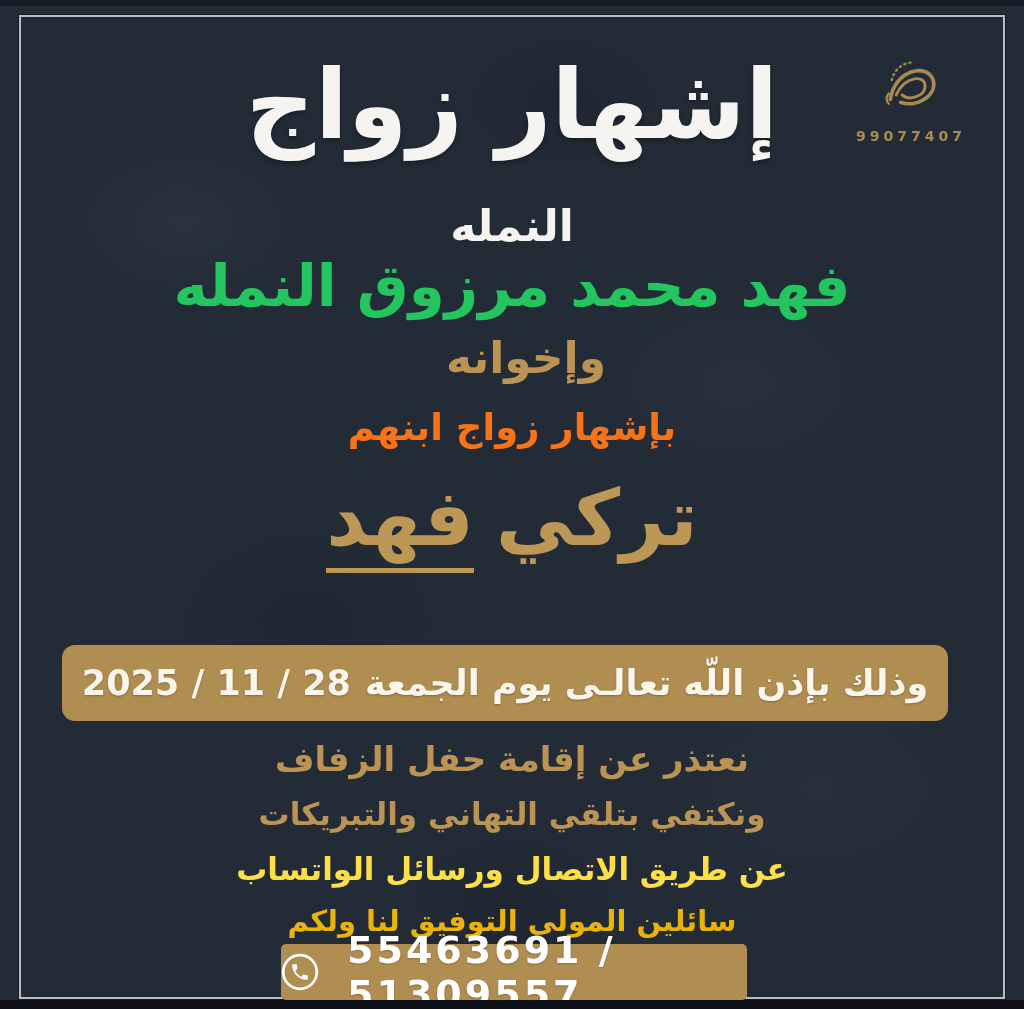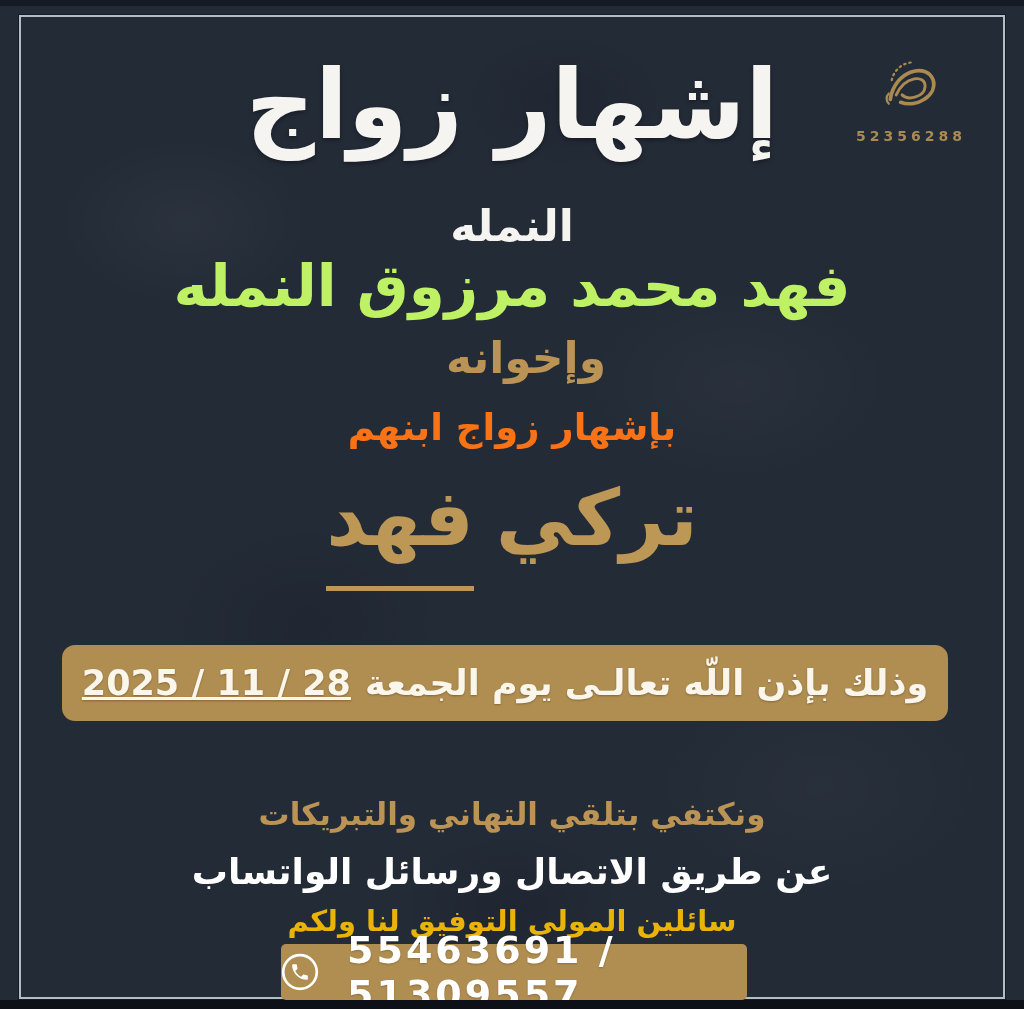--- a/index.html
+++ b/index.html
@@ -49,46 +49,46 @@
     text-align:center;font-weight:bold;
   }
   .logo svg{width:74px;height:74px;display:block;margin:0 auto;}
   .logo-number{
     margin-top:2px;
     color:#ab8a52;font-size:14px;letter-spacing:4px;
     direction:ltr;
   }
 
   .intro{top:200px;font-size:44px;color:#f5f4f1;}
-  .father{top:252px;font-size:58px;color:#bef264;}
+  .father{top:252px;font-size:58px;color:#22c55e;}
   .brothers{top:332px;font-size:44px;color:#bb9455;padding-left:28px;}
   .occasion{top:406px;font-size:37px;color:#f97316;}
 
   .groom{
     top:474px;font-size:78px;color:#bd9756;
     display:flex;justify-content:center;gap:22px;
     line-height:1.15;
   }
   .groom .underlined{
     border-bottom:5px solid #bd9756;
-    padding-bottom:22px;
+    padding-bottom:4px;
   }
 
   .banner{
     position:absolute;top:645px;left:62px;width:886px;height:76px;
     background:#b08d50;border-radius:13px;
     display:flex;align-items:center;justify-content:center;gap:14px;
     font-weight:bold;font-size:35px;color:#faf6ec;
     text-shadow:0 1px 2px rgba(0,0,0,0.25);
   }
-  .banner .date{direction:ltr;unicode-bidi:isolate;text-decoration:underline;}
+  .banner .date{direction:ltr;unicode-bidi:isolate;}
 
   .ap1{top:739px;font-size:34px;color:#bb9455;}
   .ap2{top:796px;font-size:31px;color:#bb9455;}
-  .ap3{top:851px;font-size:36px;color:#ffffff;}
+  .ap3{top:851px;font-size:31px;color:#fde047;}
   .ap4{top:904px;font-size:29px;color:#eab308;}
 
   .phonebar{
     position:absolute;top:944px;left:281px;width:466px;height:56px;
     background:#b08d50;border-radius:5px;
     display:flex;flex-direction:row;align-items:center;justify-content:center;gap:28px;
     direction:ltr;
     font-weight:bold;font-size:38px;color:#ffffff;
     letter-spacing:3px;
     text-shadow:0 1px 2px rgba(0,0,0,0.2);
@@ -107,38 +107,39 @@
 
     <div class="logo">
       <svg viewBox="0 0 100 100" aria-hidden="true">
         <g fill="none" stroke="#ab8a52">
           <path d="M22 64 C28 24, 72 14, 80 38 C86 58, 58 76, 36 68" stroke-width="5" stroke-linecap="round"></path>
           <path d="M30 58 C42 32, 70 30, 69 47 C68 61, 46 66, 38 58" stroke-width="4" stroke-linecap="round"></path>
           <path d="M24 38 A 30 30 0 0 1 52 14" stroke-width="3" stroke-dasharray="2 5" stroke-linecap="round"></path>
           <path d="M20 70 C16 66, 16 60, 20 56" stroke-width="3" stroke-linecap="round"></path>
         </g>
       </svg>
-      <div class="logo-number">52356288</div>
+      <div class="logo-number">99077407</div>
     </div>
 
     <div class="block intro">النمله</div>
     <div class="block father">فهد محمد مرزوق النمله</div>
     <div class="block brothers">وإخوانه</div>
     <div class="block occasion">بإشهار زواج ابنهم</div>
 
     <div class="block groom">
       <span>تركي</span>
       <span class="underlined">فهد</span>
     </div>
 
     <div class="banner">
       <span>وذلك بإذن اللّه تعالـى يوم الجمعة</span>
       <span class="date">2025 / 11 / 28</span>
     </div>
 
+    <div class="block ap1">نعتذر عن إقامة حفل الزفاف</div>
     <div class="block ap2">ونكتفي بتلقي التهاني والتبريكات</div>
     <div class="block ap3">عن طريق الاتصال ورسائل الواتساب</div>
     <div class="block ap4">سائلين المولى التوفيق لنا ولكم</div>
 
     <div class="frame"></div>
 
     <div class="phonebar">
       <svg viewBox="0 0 24 24" aria-hidden="true">
         <circle cx="12" cy="12" r="10.6" fill="none" stroke="#ffffff" stroke-width="1.7"></circle>
         <g transform="translate(5.4 5.4) scale(0.55)">

